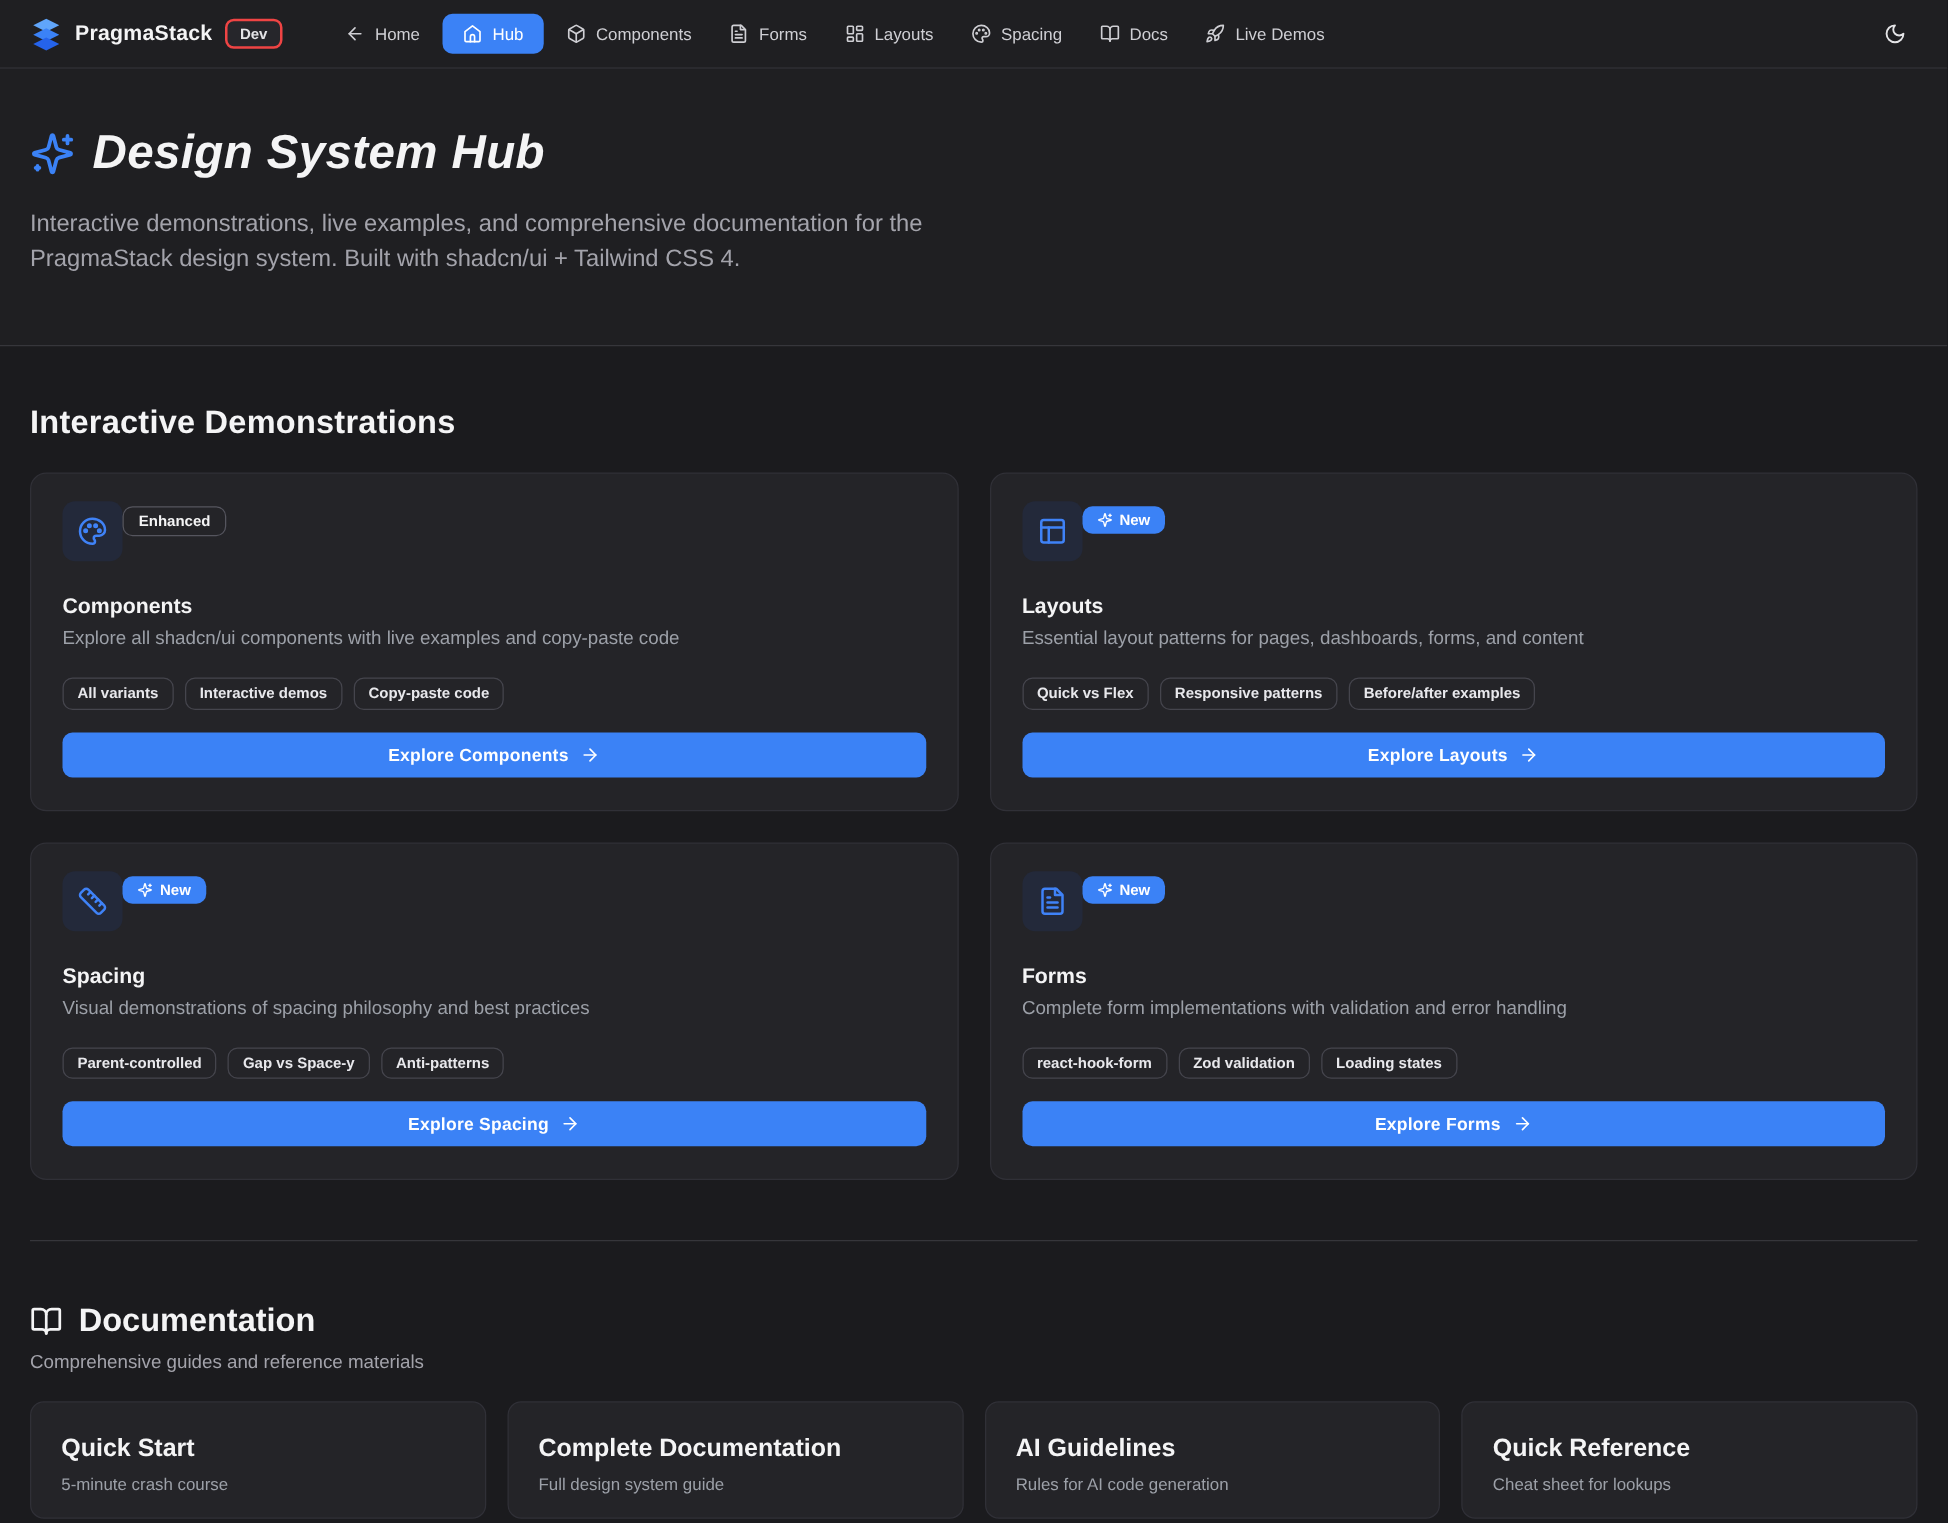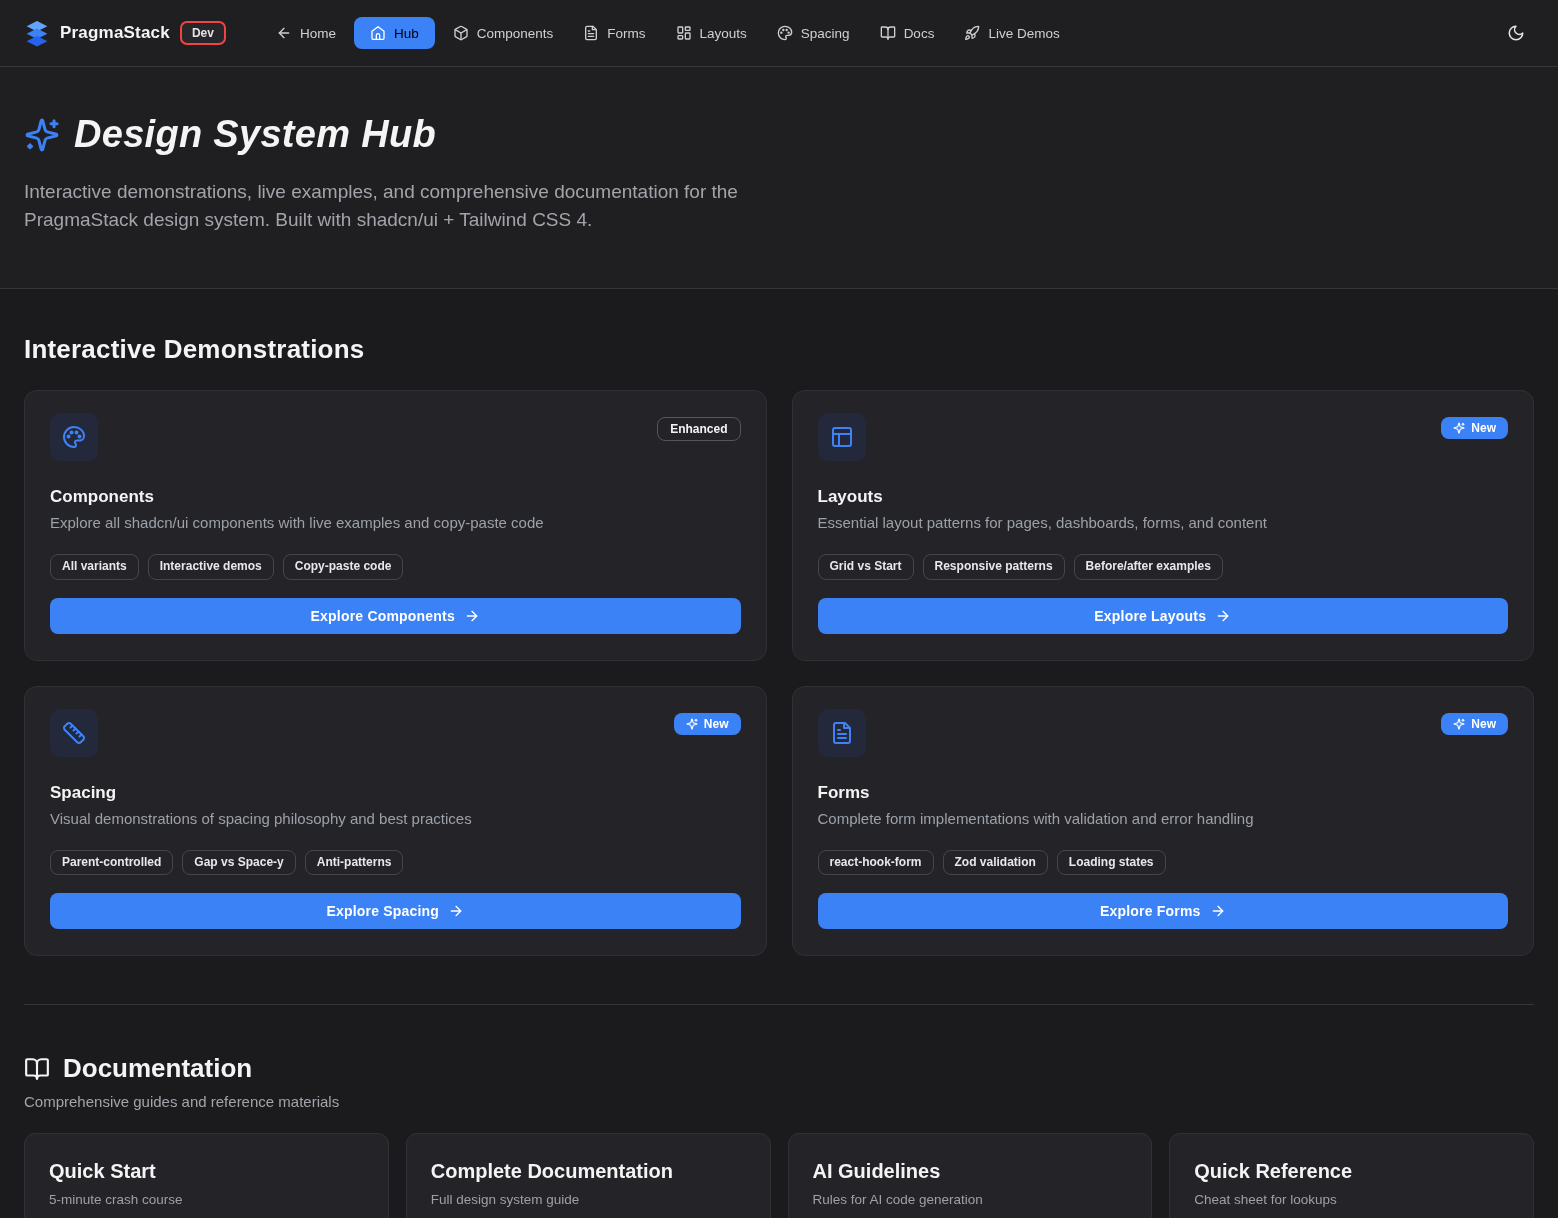--- a/index.html
+++ b/index.html
@@ -6,38 +6,38 @@
   html,body { width:1558px; height:1218px; overflow:hidden; }
   body {
     background:#1b1b1e;
     color:#f4f4f5;
     font-family:"Liberation Sans", sans-serif;
   }
   svg { display:block; }
 
   
   .navbar {
-    height:67px; background:#1f1f22; border-bottom:1px solid #36363b;
+    height:55px; background:#1f1f22; border-bottom:1px solid #36363b;
     display:flex; align-items:center; padding:0 24px;
   }
   .brand { display:flex; align-items:center; gap:10px; }
   .brand-name { font-size:17px; font-weight:bold; letter-spacing:.2px; }
   .dev-badge {
     font-size:12px; font-weight:bold; color:#e4e4e7;
     border:2px solid #ef4444; background:#26262b;
     border-radius:7px; padding:3px 10px; line-height:1.2;
   }
   .nav-links { display:flex; align-items:center; gap:6px; margin-left:38px; }
   .nav-item {
     display:flex; align-items:center; gap:8px;
     color:#cfcfd4; font-size:13.5px; font-weight:500;
     padding:8px 12px; border-radius:8px; cursor:pointer; text-decoration:none;
   }
   .nav-item .nicon { color:#cfcfd4; }
-  .nav-item.active { background:#3b82f6; color:#000000; padding:8px 16px; }
+  .nav-item.active { background:#3b82f6; color:#ffffff; padding:8px 16px; }
   .nav-item.active .nicon { color:#ffffff; }
   .theme-toggle {
     margin-left:auto; background:none; border:none; color:#e4e4e7;
     width:36px; height:36px; display:flex; align-items:center; justify-content:center;
     border-radius:8px; cursor:pointer;
   }
 
   
   .hero {
     background:#1f1f22; border-bottom:1px solid #36363b;
@@ -57,21 +57,21 @@
   .section-sub { margin-top:9px; font-size:15px; color:#a3a3ab; }
 
   .card-grid {
     margin-top:25px;
     display:grid; grid-template-columns:1fr 1fr; gap:25px;
   }
   .demo-card {
     background:#242428; border:1px solid #303037; border-radius:13px;
     padding:22px 25px 26px; position:relative;
   }
-  .card-head { display:flex; align-items:flex-start; justify-content:space-between; }
+  .card-head { display:flex; align-items:flex-start; justify-content:flex-start; }
   .icon-tile {
     width:48px; height:48px; border-radius:10px;
     background:#23293a; display:flex; align-items:center; justify-content:center;
     color:#3f82f7;
   }
   .badge-outline {
     font-size:12px; font-weight:bold; color:#f4f4f5;
     border:1px solid #55555e; border-radius:8px; padding:4px 12px; line-height:1.2;
     margin-top:4px;
   }
@@ -294,21 +294,21 @@
                   <path d="M20 2.5v4"></path>
                   <path d="M22 4.5h-4"></path>
                 </svg>
             </span>
             <span>New</span>
           </span>
         </div>
         <h3>Layouts</h3>
         <p class="desc">Essential layout patterns for pages, dashboards, forms, and content</p>
         <div class="tags">
-          <span class="tag">Grid vs Start</span>
+          <span class="tag">Quick vs Flex</span>
           <span class="tag">Responsive patterns</span>
           <span class="tag">Before/after examples</span>
         </div>
         <button class="cta">
           <span>Explore Layouts</span>
           <span>
             <svg width="16" height="16" viewBox="0 0 24 24" fill="none" stroke="currentColor" stroke-width="2" stroke-linecap="round" stroke-linejoin="round">
                 <path d="M5 12h14"></path>
                 <path d="m12 5 7 7-7 7"></path>
               </svg>

